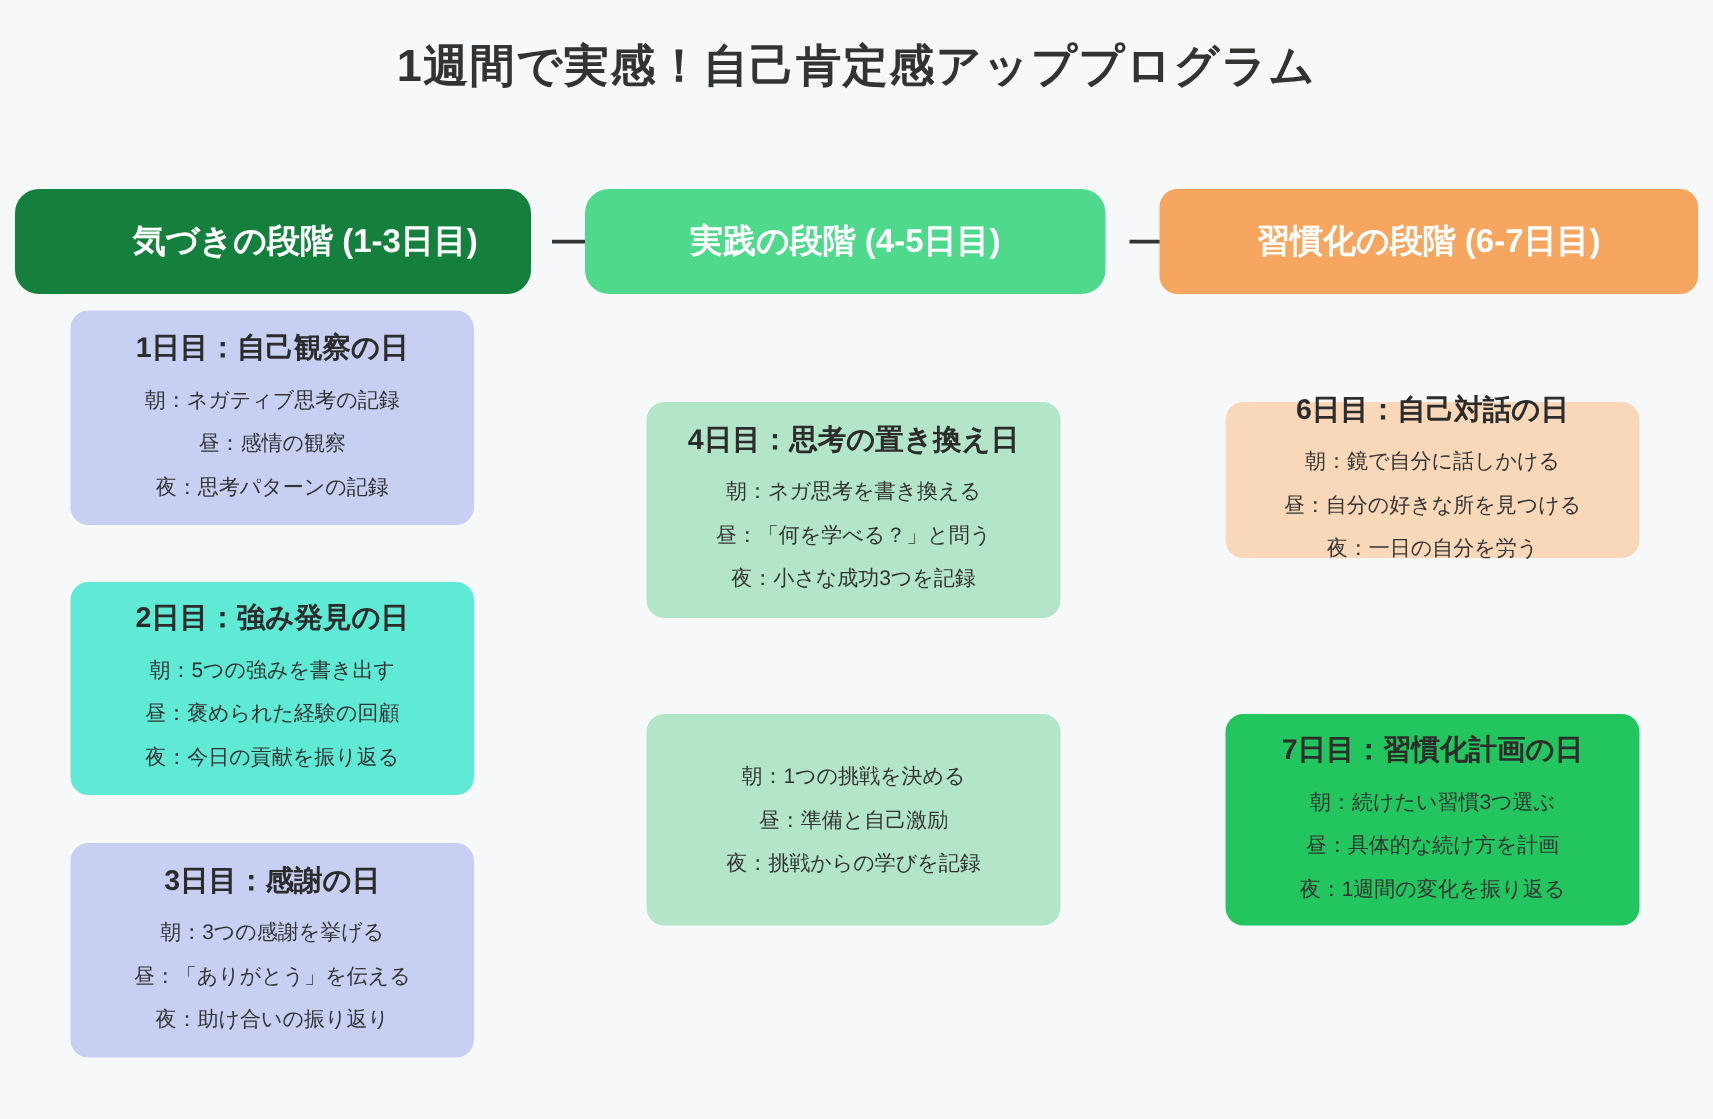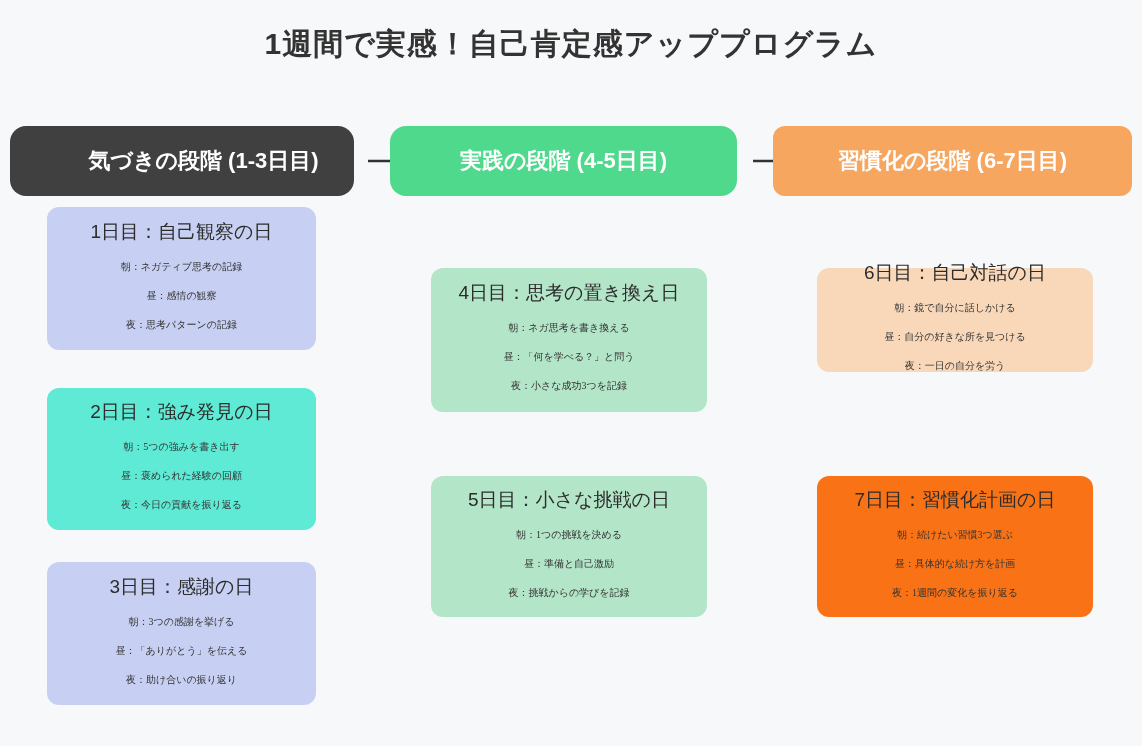--- a/index.html
+++ b/index.html
@@ -50,49 +50,48 @@
     border-radius: 12px;
     display: flex;
     flex-direction: column;
     align-items: center;
     justify-content: center;
     text-align: center;
     padding: 8px 4px;
   }
   .card-title {
     font-size: 19px;
-    font-weight: normal;
+    font-weight: bold;
     color: #2c2c2c;
     margin-bottom: 7px;
   }
   .card-line {
-    font-size: 10px;
+    font-size: 14px;
     color: #333333;
     line-height: 29px;
-    font-family: Liberation Serif, serif;
   }
   
   .d1 { left: 47px;  top: 207px; width: 269px; height: 143px; }
   .d2 { left: 47px;  top: 388px; width: 269px; height: 142px; }
   .d3 { left: 47px;  top: 562px; width: 269px; height: 143px; }
   
   .d4 { left: 431px; top: 268px; width: 276px; height: 144px; }
   .d5 { left: 431px; top: 476px; width: 276px; height: 141px; }
   
   .d6 { left: 817px; top: 268px; width: 276px; height: 104px; }
   .d7 { left: 817px; top: 476px; width: 276px; height: 141px; }
 </style>
 </head>
 <body>
 
 <div class="canvas">
 
   <div class="page-title">1週間で実感！自己肯定感アッププログラム</div>
 
-  <div class="phase-header ph-awareness" style="background: #404040; padding-left: 43px;">
+  <div class="phase-header ph-awareness" style="background: #15803d; padding-left: 43px;">
     <span>気づきの段階 (1-3日目)</span>
   </div>
 
   <div class="arrow arrow1">
     <svg width="44" height="24" viewBox="0 0 44 24">
       <line x1="2" y1="12" x2="29" y2="12" stroke="#333333" stroke-width="2.5"></line>
       <polygon points="27,5 42,12 27,19" fill="#333333"></polygon>
     </svg>
   </div>
 
@@ -133,33 +132,32 @@
   </div>
 
   <div class="day-card d4" style="background: rgb(179, 229, 200);">
     <div class="card-title">4日目：思考の置き換え日</div>
     <div class="card-line">朝：ネガ思考を書き換える</div>
     <div class="card-line">昼：「何を学べる？」と問う</div>
     <div class="card-line">夜：小さな成功3つを記録</div>
   </div>
 
   <div class="day-card d5" style="background: rgb(179, 229, 200);">
-    <div class="card-title">5日目：小さな挑戦の日</div>
     <div class="card-line">朝：1つの挑戦を決める</div>
     <div class="card-line">昼：準備と自己激励</div>
     <div class="card-line">夜：挑戦からの学びを記録</div>
   </div>
 
   <div class="day-card d6" style="background: rgb(248, 216, 185);">
     <div class="card-title">6日目：自己対話の日</div>
     <div class="card-line">朝：鏡で自分に話しかける</div>
     <div class="card-line">昼：自分の好きな所を見つける</div>
     <div class="card-line">夜：一日の自分を労う</div>
   </div>
 
-  <div class="day-card d7" style="background: #f97316;">
+  <div class="day-card d7" style="background: #22c55e;">
     <div class="card-title">7日目：習慣化計画の日</div>
     <div class="card-line">朝：続けたい習慣3つ選ぶ</div>
     <div class="card-line">昼：具体的な続け方を計画</div>
     <div class="card-line">夜：1週間の変化を振り返る</div>
   </div>
 
 </div>
 
 </body></html>

